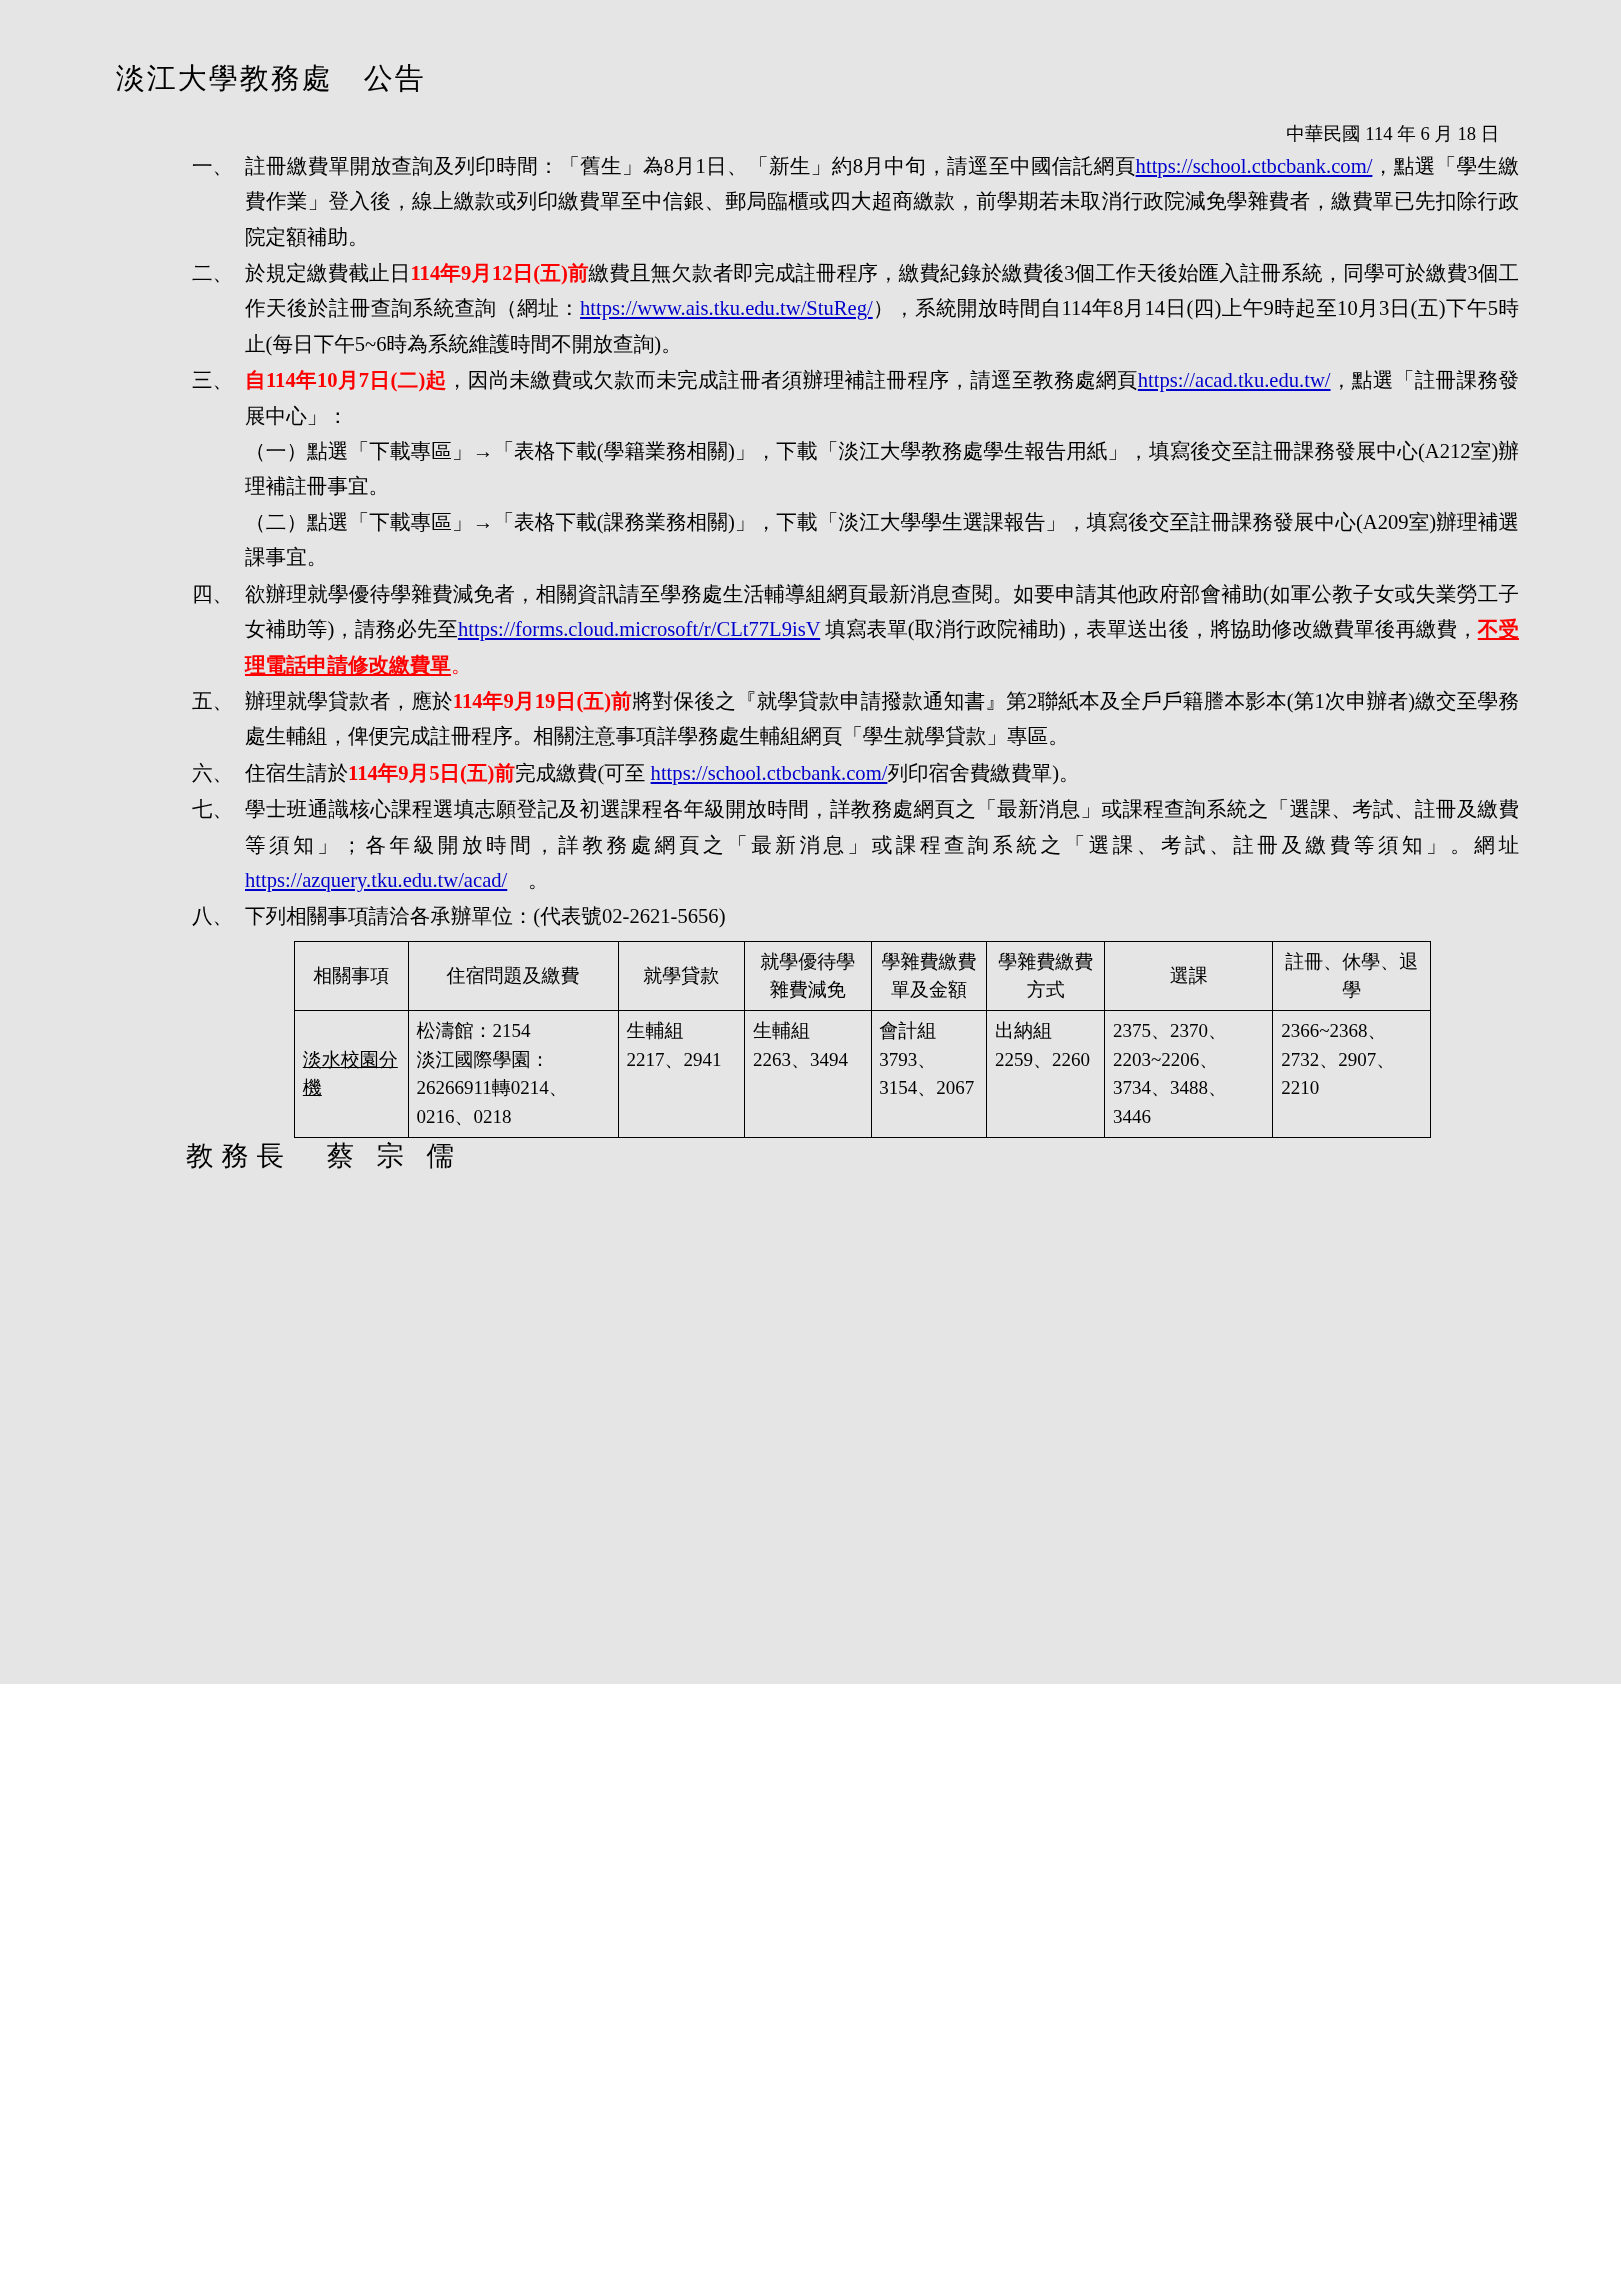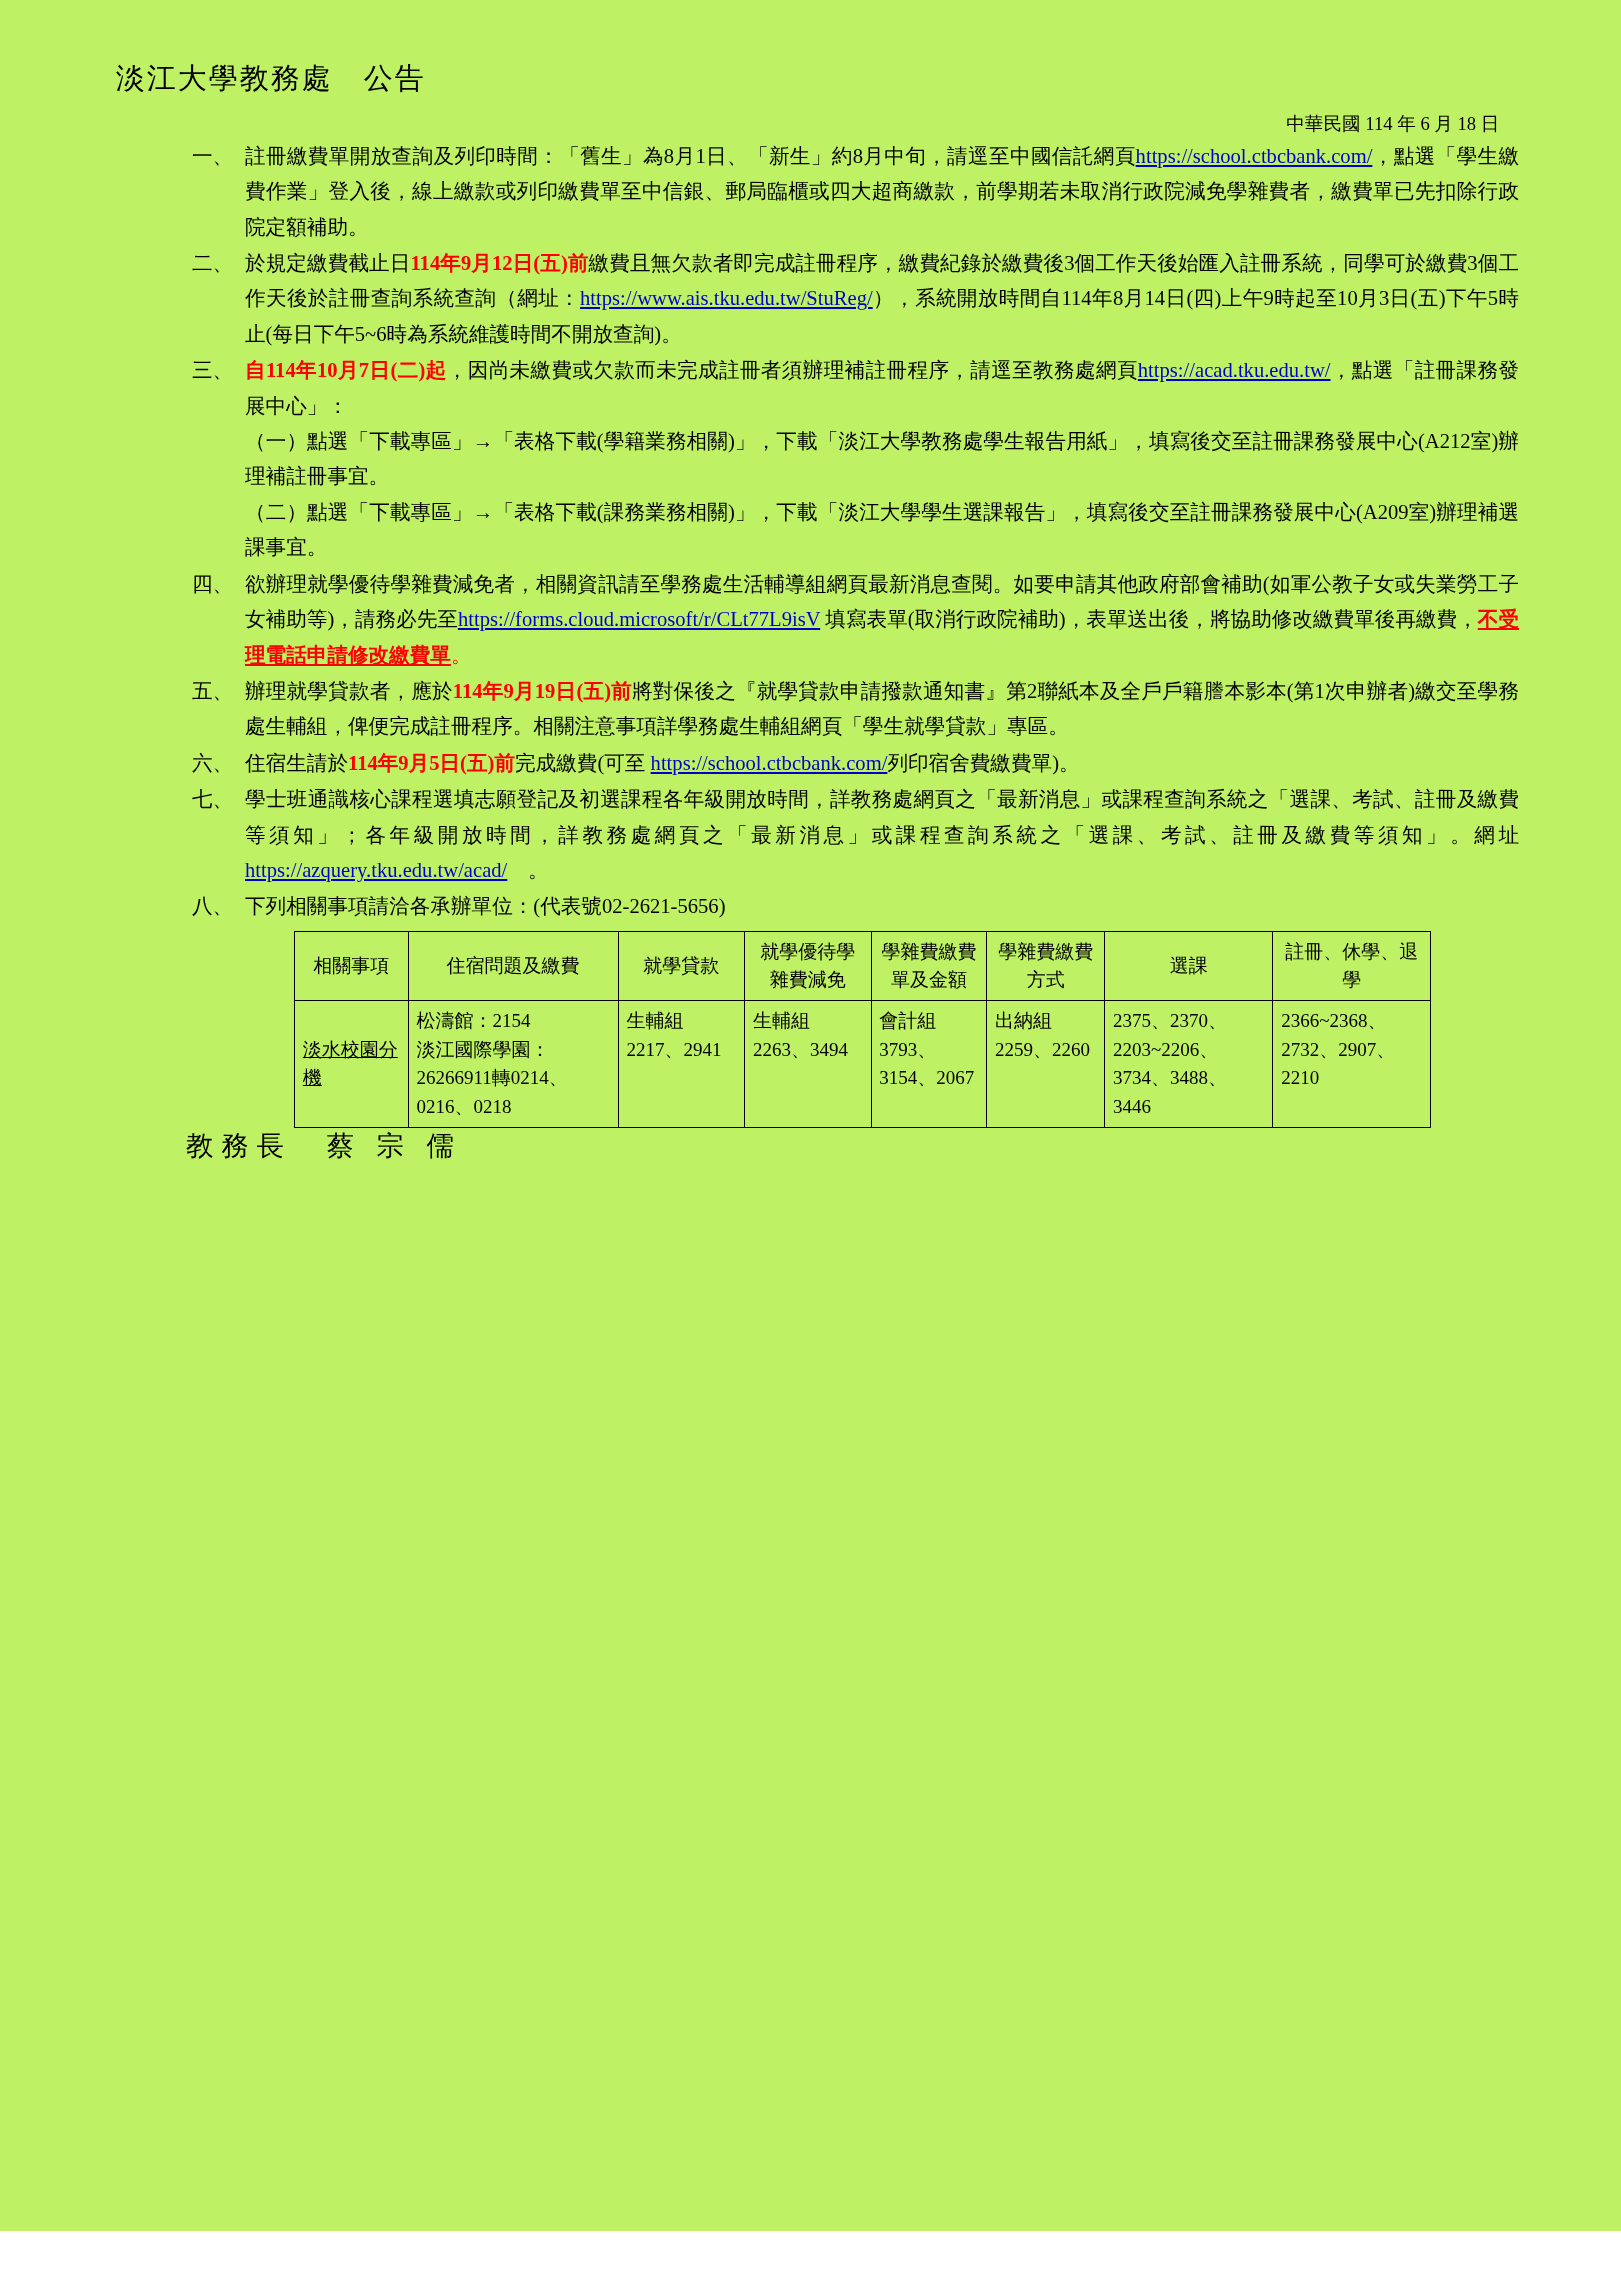--- a/index.html
+++ b/index.html
@@ -7,23 +7,23 @@
     padding: 0;
     background: #ffffff;
   }
   body {
     font-family: "Liberation Serif", "DejaVu Serif", serif;
     color: #000000;
   }
   .page {
     position: relative;
     width: 1621px;
-    height: 2231px;
+    height: 1684px;
     margin: 0 auto;
-    background: #bef264;
+    background: #e5e5e5;
     box-sizing: border-box;
     padding: 0;
     overflow: hidden;
   }
   .inner {
     position: absolute;
     left: 108px;
     top: 59px;
     width: 1411px;
   }
@@ -31,21 +31,21 @@
     font-size: 29px;
     letter-spacing: 2px;
     font-weight: normal;
     margin: 0 0 3.9px 0;
     padding-left: 7.8px;
   }
   .meta {
     text-align: right;
     font-size: 18.6px;
     line-height: 1.55;
-    margin-top: 11px;
+    margin-top: 21px;
     padding-right: 19.6px;
   }
   .subject-row {
     display: flex;
     font-size: 20.6px;
     line-height: 1.6;
     margin-top: 13.7px;
     padding-left: 9.8px;
   }
   .subject-label {

